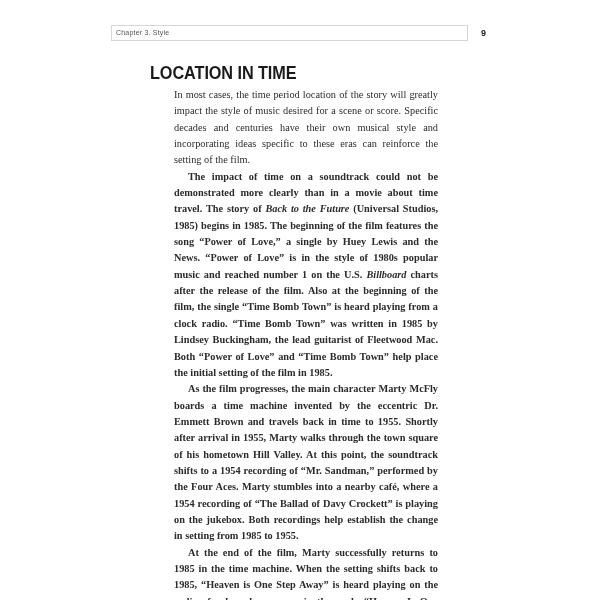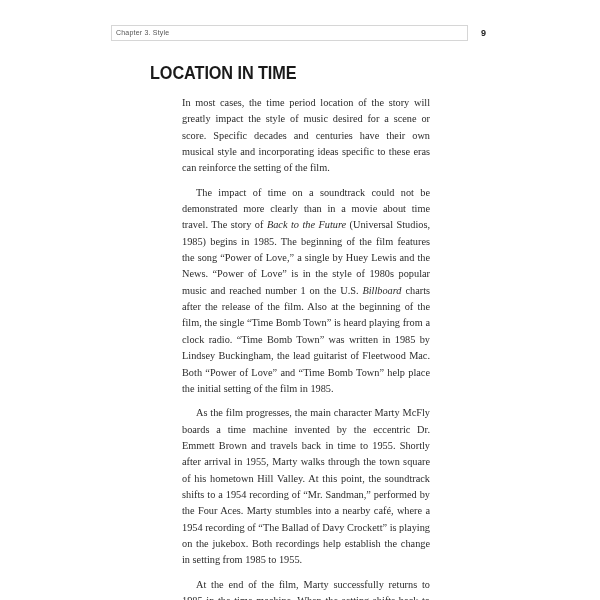--- a/index.html
+++ b/index.html
@@ -58,24 +58,25 @@
     position: absolute;
     left: 174px;
     top: 87px;
     width: 264px;
     font-size: 10.3px;
     line-height: 16.35px;
     text-align: justify;
     color: #2b2b2b;
   }
   .body-text p {
-    margin: 8px;
+    margin: 0;
   }
   .body-text p.indent {
     text-indent: 14px;
+    font-weight: bold;
   }
   .body-text em {
     font-style: italic;
   }
 </style>
 </head>
 <body>
 
 <div class="running-head">
   <span>Chapter 3. Style</span>

